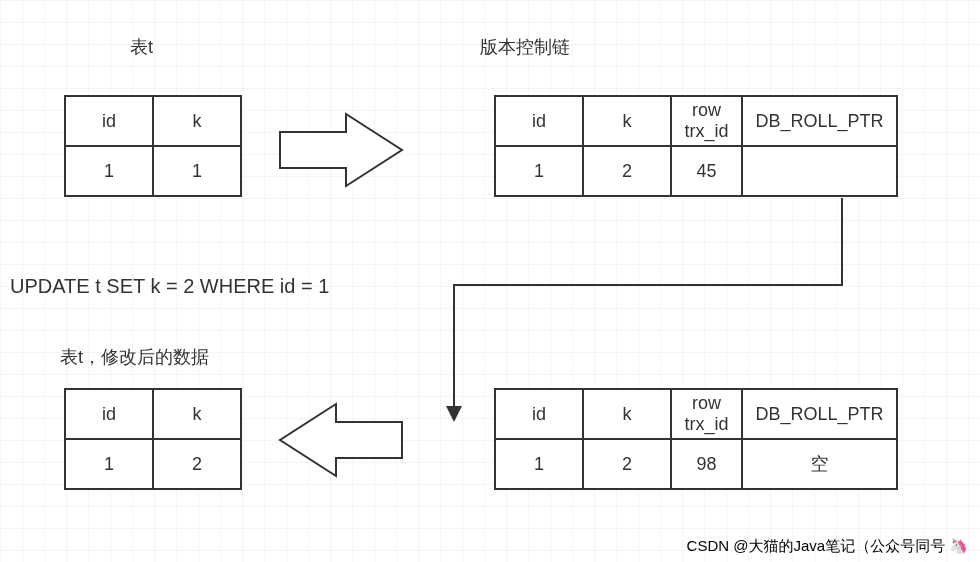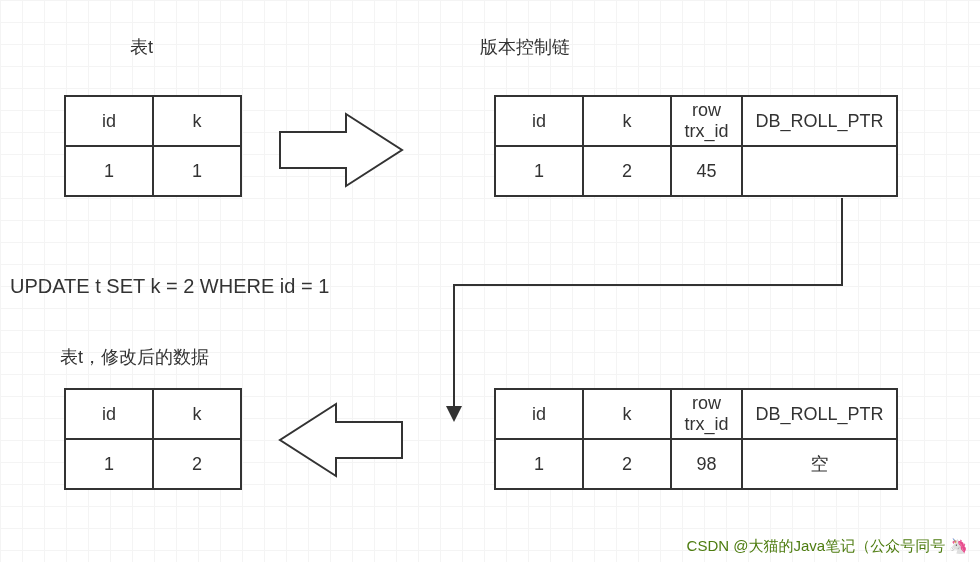--- a/index.html
+++ b/index.html
@@ -22,21 +22,21 @@
     padding: 3px;
   }
   .narrow td { width: 88px; height: 50px; }
   .wide td { height: 50px; }
   .wide .c1 { width: 88px; } .wide .c2 { width: 88px; }
   .wide .c3 { width: 71px; } .wide .c4 { width: 155px; margin-top: 16px; }
   .sql { position: absolute; font-size: 20px; }
   .arrow { position: absolute; }
   .watermark {
     position: absolute; right: 12px; bottom: 6px;
-    font-size: 15px; color: #4d7c0f;
+    font-size: 15px; color: #000000;
   }
 </style>
 </head>
 <body>
 
 <div class="title" style="left:130px; top:35px;text-align:center;">表t</div>
 <div class="title" style="left:480px; top:35px;">版本控制链</div>
 <div class="title" style="left:60px; top:345px;">表t，修改后的数据</div>
 
 <table class="tbl narrow" style="left:64px; top:95px;">

